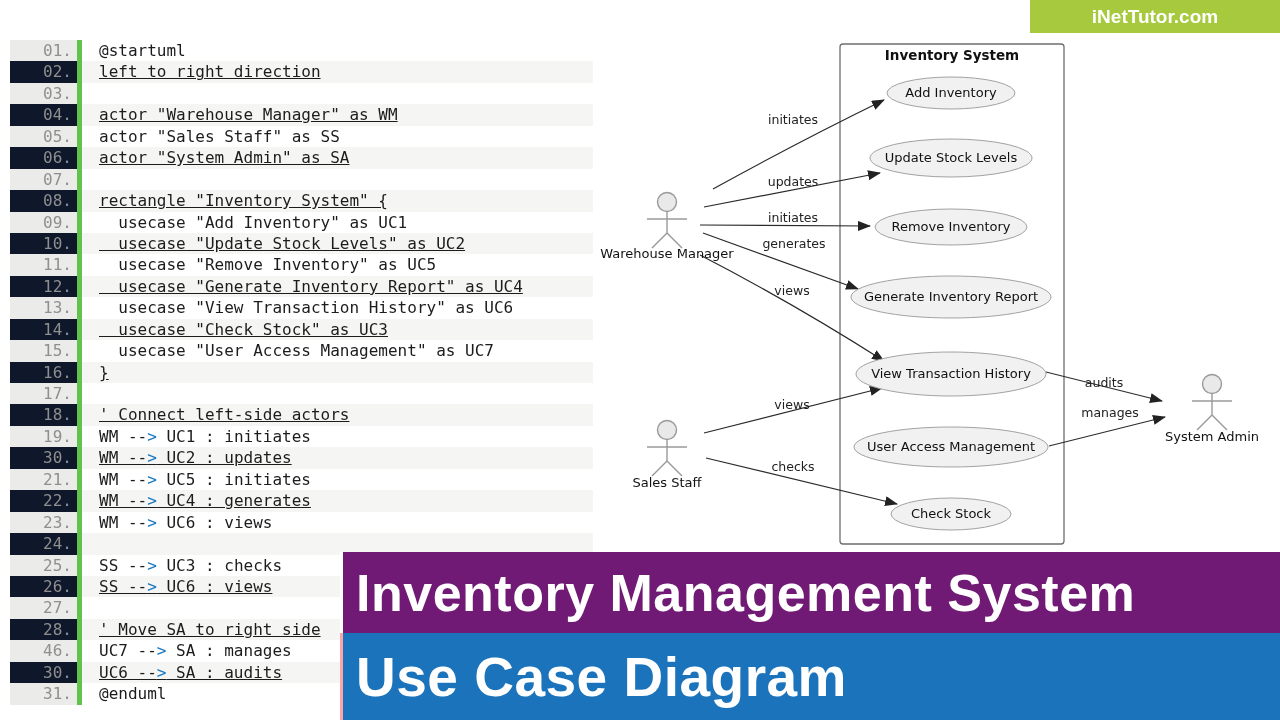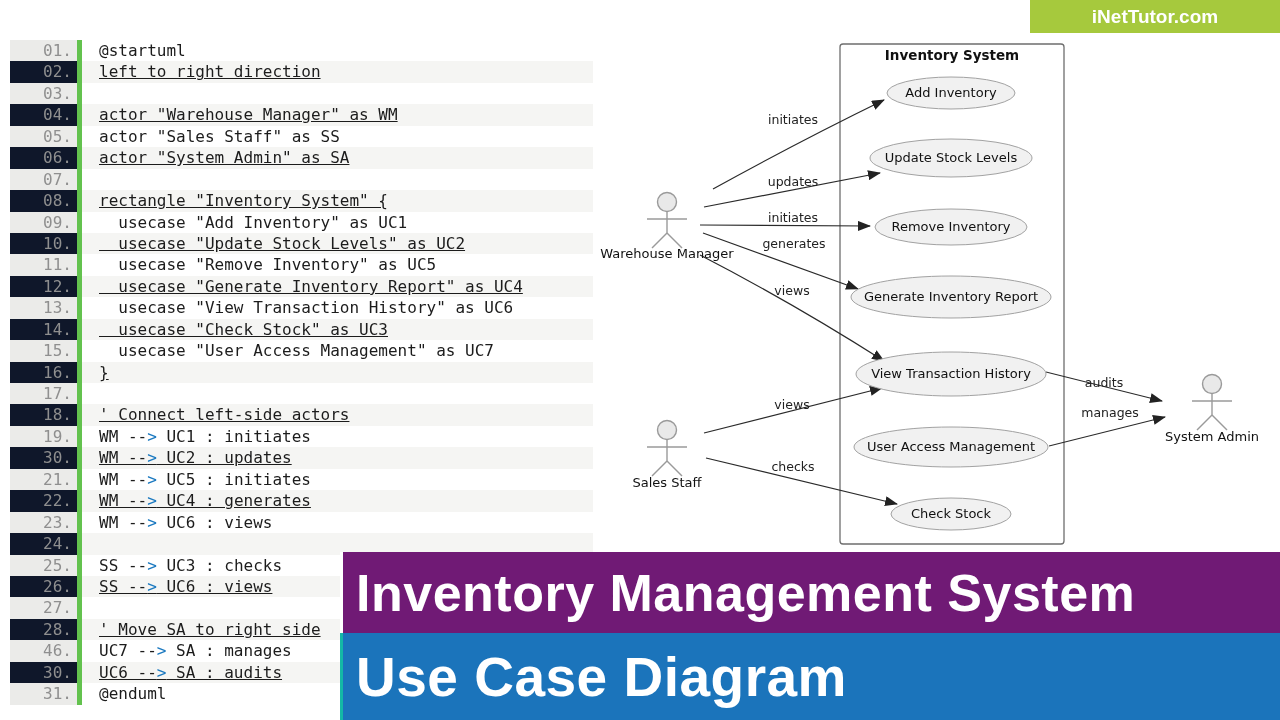--- a/index.html
+++ b/index.html
@@ -22,21 +22,21 @@
   .uml-text{font-family:"DejaVu Sans",sans-serif;font-size:13px;fill:#111111;}
   .uml-title{font-family:"DejaVu Sans",sans-serif;font-size:13.5px;font-weight:bold;fill:#111111;}
   .uml-edge-label{font-family:"DejaVu Sans",sans-serif;font-size:12.5px;fill:#222222;}
 
   
   .banner-title{position:absolute;left:340px;top:552px;width:940px;height:81px;
       display:flex;align-items:center;z-index:5;border-left:3px solid #ffffff;box-sizing:border-box;}
   .banner-title span{color:#ffffff;font-weight:700;font-size:52px;letter-spacing:.5px;
       padding-left:13px;white-space:nowrap;}
   .banner-subtitle{position:absolute;left:340px;top:633px;width:940px;height:87px;
-      display:flex;align-items:center;z-index:5;border-left:3px solid #14b8a6;box-sizing:border-box;}
+      display:flex;align-items:center;z-index:5;border-left:3px solid #fca5a5;box-sizing:border-box;}
   .banner-subtitle span{color:#ffffff;font-weight:700;font-size:55px;letter-spacing:.5px;
       padding-left:13px;white-space:nowrap;}
 
   .brand-tab{position:absolute;left:1030px;top:0;width:250px;height:33px;
       display:flex;align-items:center;justify-content:center;z-index:6;text-align:center;}
   .brand-tab span{color:#ffffff;font-weight:700;font-size:19px;}
 </style>
 </head>
 <body>
 

